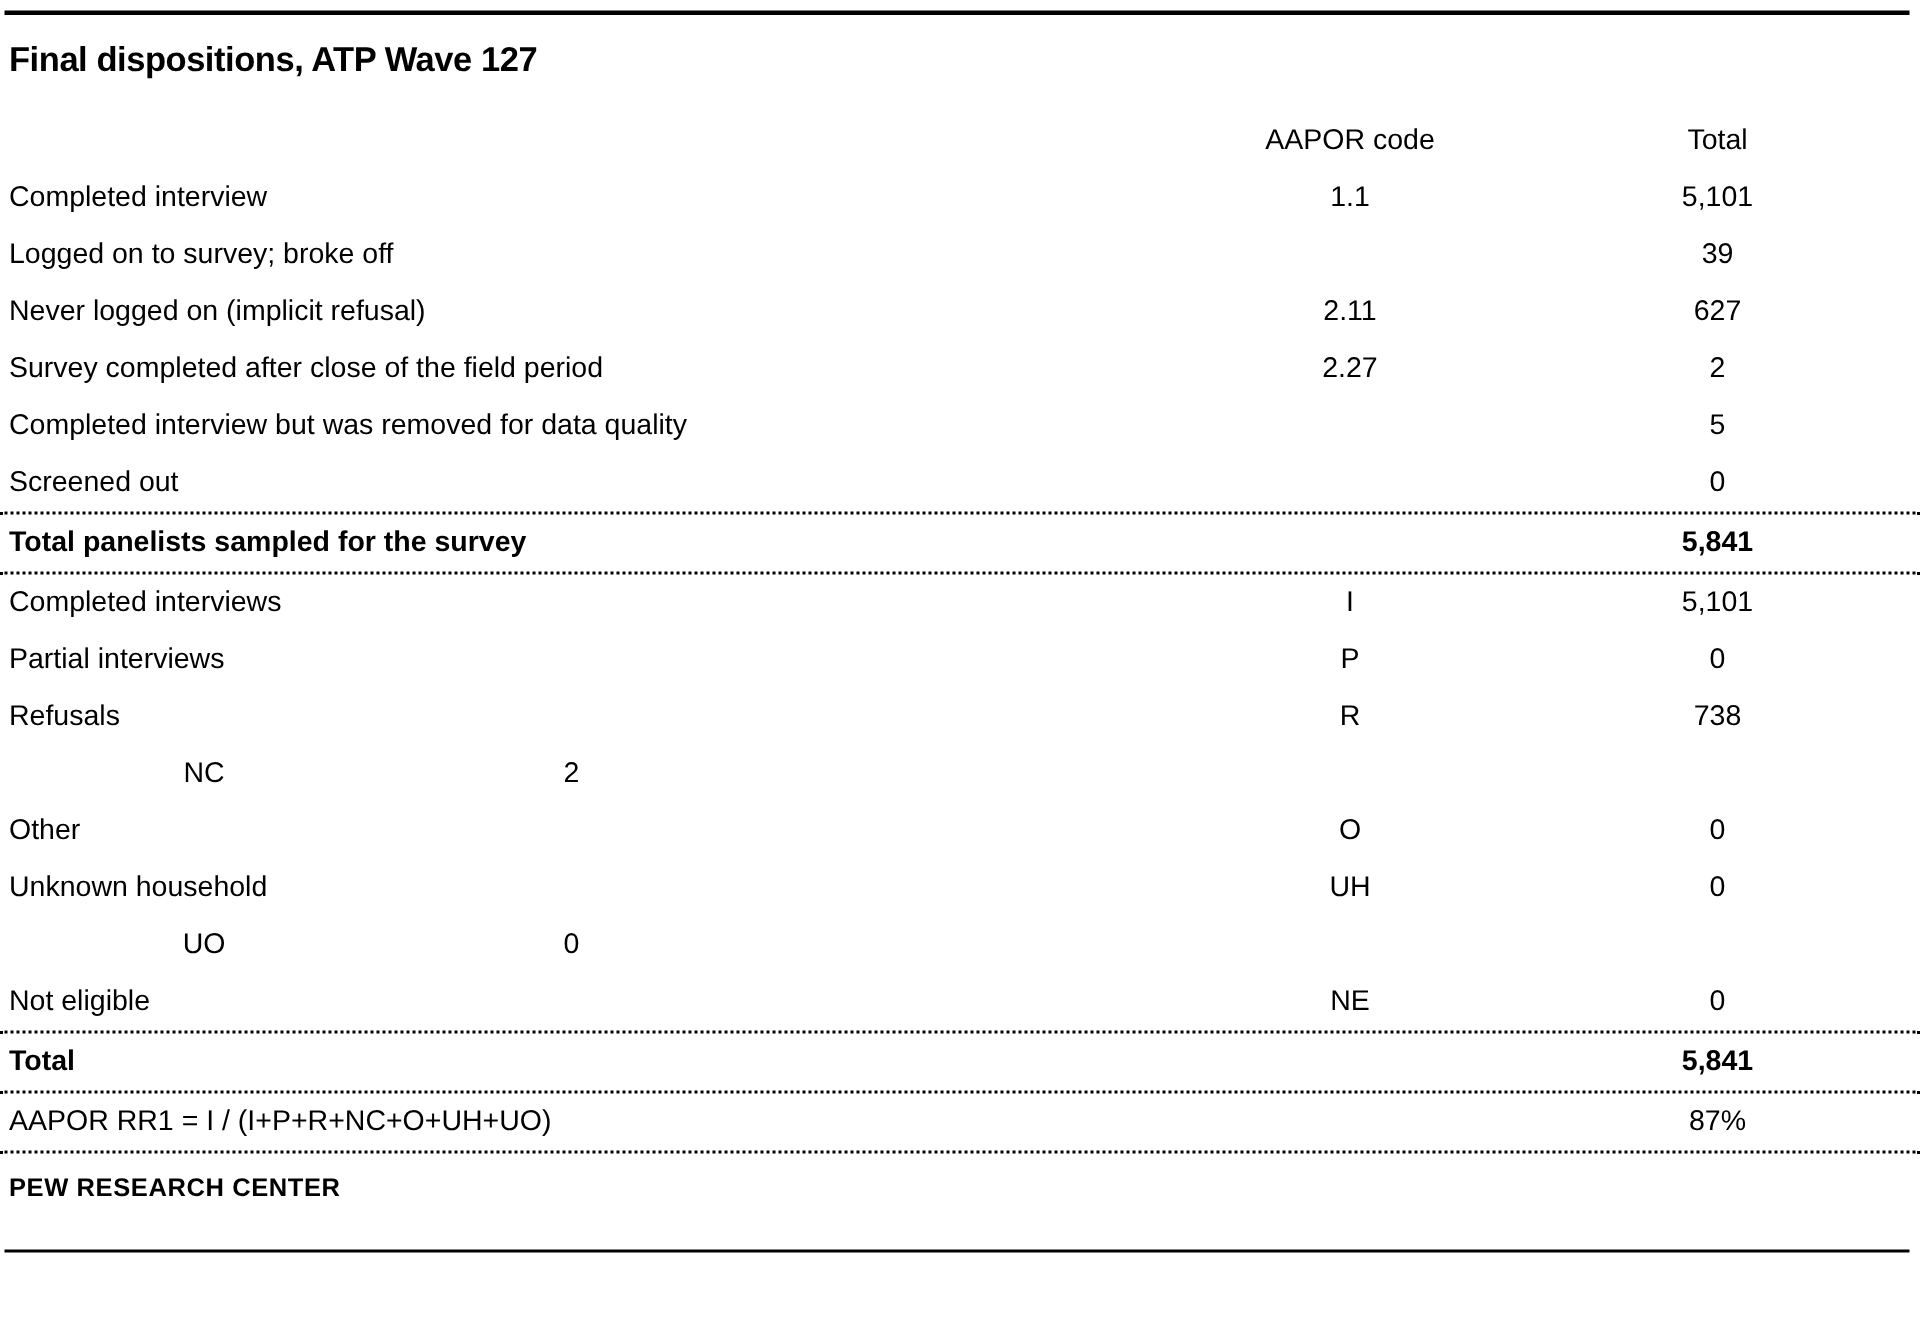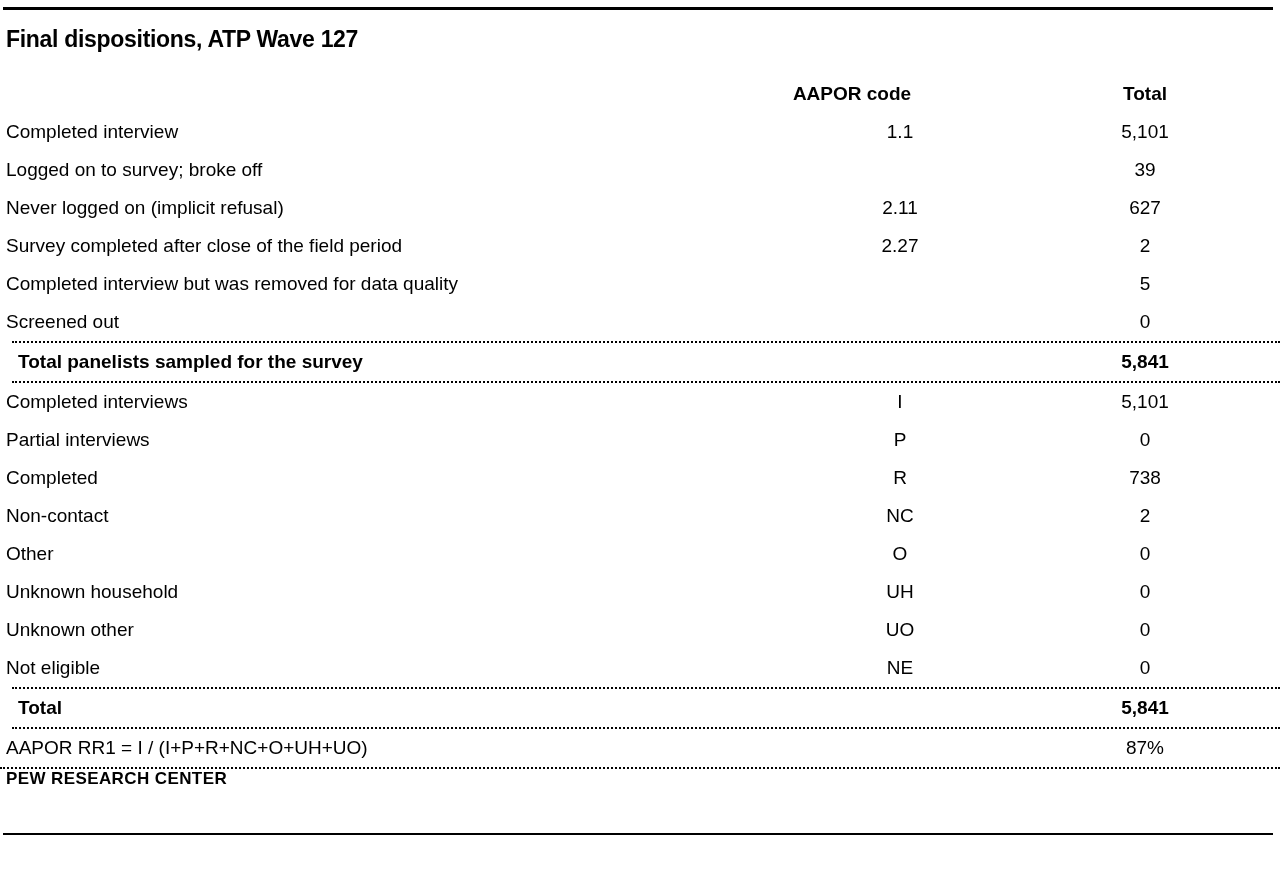--- a/index.html
+++ b/index.html
@@ -49,36 +49,34 @@
   }
   .row .code {
     width: 260px;
     text-align: center;
   }
   .row .total {
     width: 230px;
     text-align: center;
   }
   .header-row {
-    font-weight: bold;
-    gap: 48px;
+    font-weight: normal;
   }
   .total-row {
     font-weight: bold;
     border-top: 2px dotted #000000;
     border-bottom: 2px dotted #000000;
-    margin-left: 12px;
   }
   .rr1-row {
     border-bottom: 2px dotted #000000;
     gap: 41px;
   }
   .footer-row {
     display: flex;
-    align-items: flex-start;
+    align-items: center;
     height: 46px;
     padding: 0 20px 0 6px;
     font-size: 17px;
     font-weight: bold;
     letter-spacing: 0.4px;
   }
   .spacer {
     height: 18px;
   }
 </style>
@@ -137,41 +135,39 @@
     <span class="label">Completed interviews</span>
     <span class="code">I</span>
     <span class="total">5,101</span>
   </div>
   <div class="row">
     <span class="label">Partial interviews</span>
     <span class="code">P</span>
     <span class="total">0</span>
   </div>
   <div class="row">
-    <span class="label">Completed</span>
+    <span class="label">Refusals</span>
     <span class="code">R</span>
     <span class="total">738</span>
   </div>
   <div class="row">
-    <span class="label">Non-contact</span>
     <span class="code">NC</span>
     <span class="total">2</span>
   </div>
   <div class="row">
     <span class="label">Other</span>
     <span class="code">O</span>
     <span class="total">0</span>
   </div>
   <div class="row">
     <span class="label">Unknown household</span>
     <span class="code">UH</span>
     <span class="total">0</span>
   </div>
   <div class="row">
-    <span class="label">Unknown other</span>
     <span class="code">UO</span>
     <span class="total">0</span>
   </div>
   <div class="row">
     <span class="label">Not eligible</span>
     <span class="code">NE</span>
     <span class="total">0</span>
   </div>
 
   <div class="row total-row">

